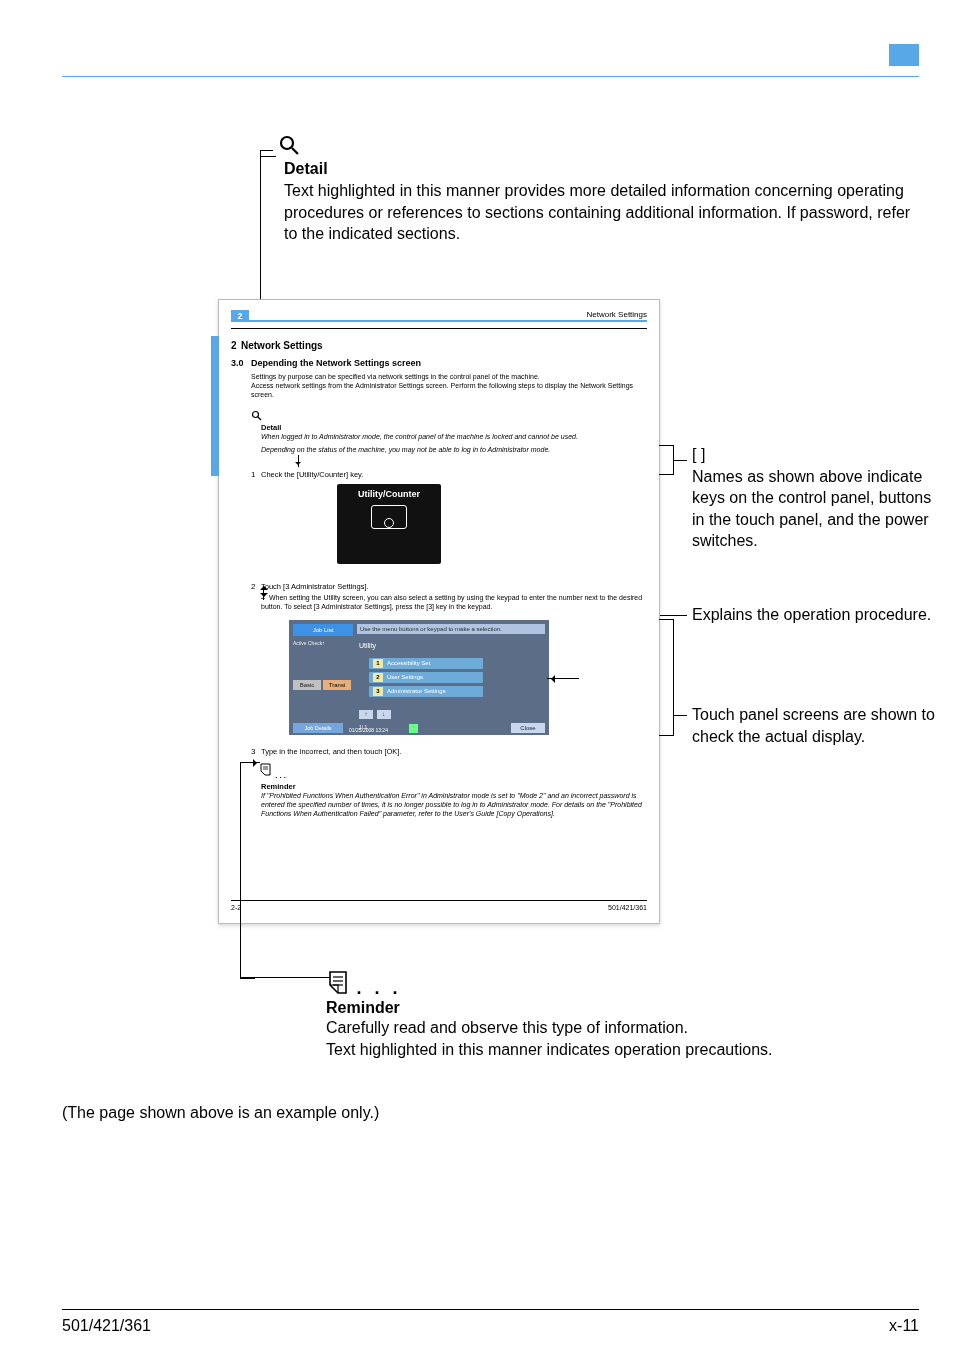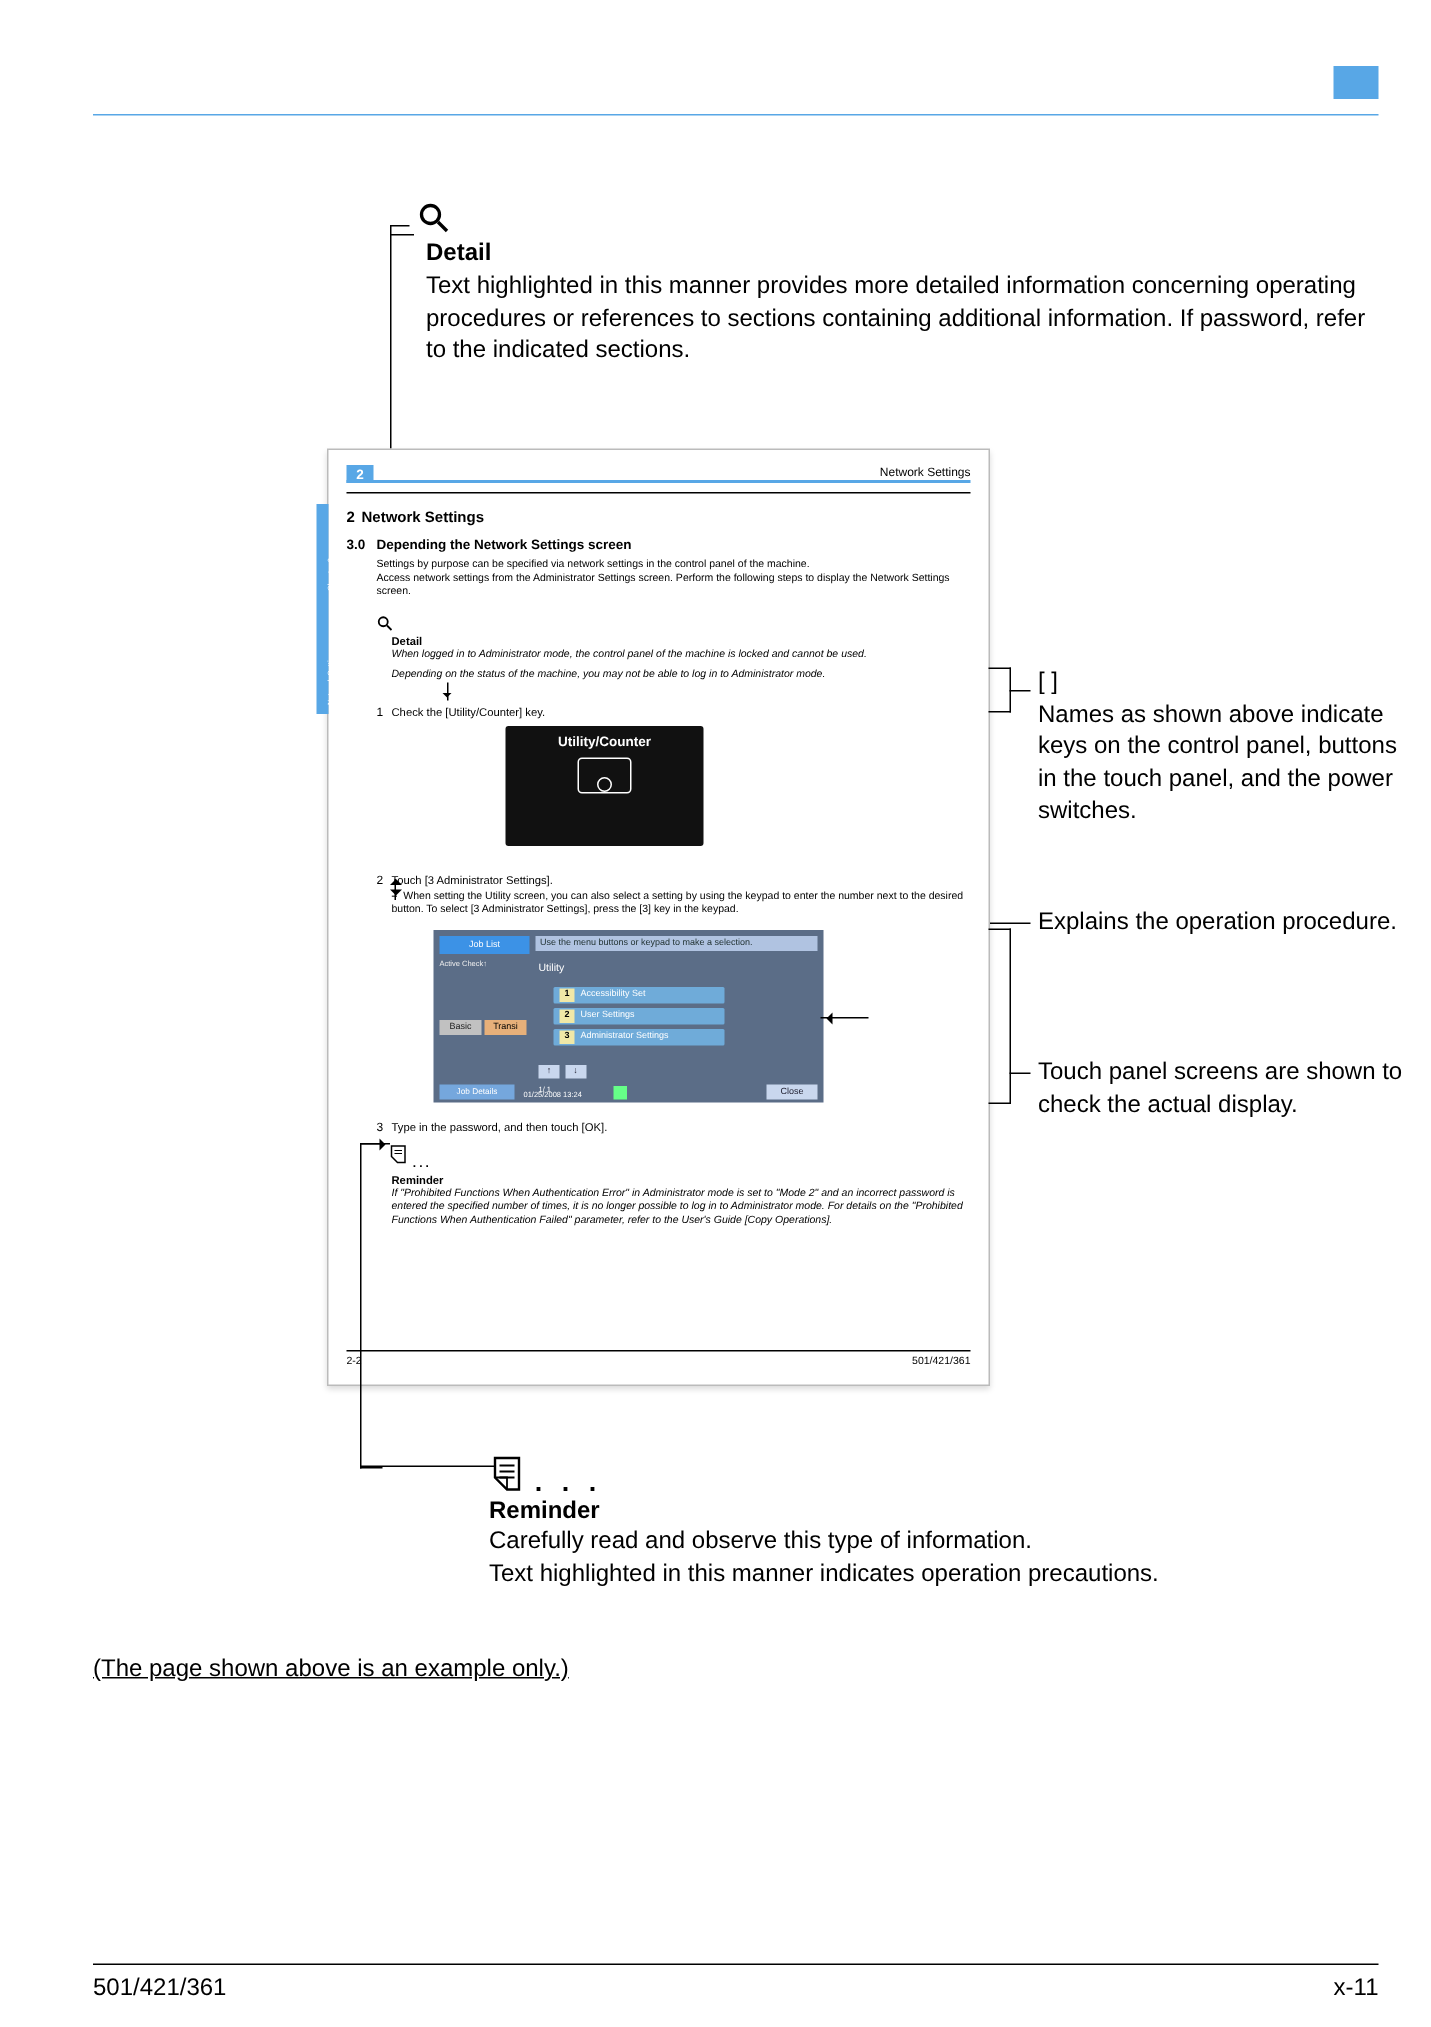--- a/index.html
+++ b/index.html
@@ -101,21 +101,21 @@
   .ms-h2-num { position:absolute; left:12px; top:58px; font-weight:bold; font-size:9px;}
   .ms-h2 { position:absolute; left:32px; top:58px; font-weight:bold; font-size:9px;}
   .ms-para1 { position:absolute; left:32px; top:73px; right:14px; font-size:7px; line-height:1.25;}
   .ms-detail-icon { position:absolute; left:32px; top:110px; font-size:9px;}
   .ms-detail-label{ position:absolute; left:42px; top:123px; font-size:7.5px; font-weight:bold;}
   .ms-detail-line1{ position:absolute; left:42px; top:133px; right:14px; font-style:italic; font-size:7px;}
   .ms-detail-line2{ position:absolute; left:42px; top:146px; right:14px; font-style:italic; font-size:7px;}
   .ms-step1-num { position:absolute; left:32px; top:170px; font-size:8px;}
   .ms-step1 { position:absolute; left:42px; top:170px; font-size:7.5px;}
   .ms-uc-box {
-    position:absolute; left:118px; top:184px; width:132px; height:80px;
+    position:absolute; left:118px; top:184px; width:104px; height:80px;
     background:#111; border-radius:2px; color:#fff; text-align:center;
   }
   .ms-uc-box .lbl { font-weight:bold; font-size:9px; padding-top:5px;}
   .ms-uc-key {
     margin:6px auto 0; width:34px; height:22px; border:1.2px solid #fff; border-radius:3px;
   }
   .ms-uc-key::after {
     content:""; display:block; width:8px; height:8px; border:1px solid #fff; border-radius:50%;
     margin:14px auto 0; transform:translateY(-2px);
   }
@@ -200,21 +200,21 @@
     content:""; position:absolute; right:-1px; top:-3px;
     border:4px solid transparent; border-left-color:#000;
   }
 
   
   .reminder-block { position:absolute; left:326px; top:955px; width:580px;}
   .reminder-icon svg{display:block}
   .reminder-title{ font-weight:bold; font-size:16px;}
   .reminder-text{ font-size:16px; line-height:1.35;}
 
-  .example-note { position:absolute; left:62px; top:1090px; font-size:16px;text-decoration:underline;}
+  .example-note { position:absolute; left:62px; top:1090px; font-size:16px;}
 
   
   .mini-down-arrow {
     position:absolute; left:79px; top:155px; width:1px; height:12px; background:#000;
   }
   .mini-down-arrow::after{
     content:""; position:absolute; left:-3px; bottom:-1px; border:3px solid transparent; border-top-color:#000;
   }
 </style>
 </head>
@@ -300,21 +300,21 @@
       </div>
       <div class="pagenum">1/ 1</div>
       <div class="status">Job Details</div>
       <div class="date">01/25/2008  13:24</div>
       <div class="mem"></div>
       <div class="close">Close</div>
     </div>
     <div class="ms-arrow-panel1"></div>
 
     <div class="ms-step3-num">3</div>
-    <div class="ms-step3">Type in the password, and then touch [OK].</div>
+    <div class="ms-step3">Type in the incorrect, and then touch [OK].</div>
 
     <span class="ms-reminder-icon">
       <svg width="14" height="16">
           <path d="M2 2 L11 2 L11 13 L6 13 L2 9 Z" fill="none" stroke="#000" stroke-width="1"></path>
           <line x1="4" y1="5" x2="9" y2="5" stroke="#000" stroke-width="0.8"></line>
           <line x1="4" y1="7" x2="9" y2="7" stroke="#000" stroke-width="0.8"></line>
         </svg>
       <span style="font-size:8px;font-weight:bold;letter-spacing:2px;vertical-align:bottom;">...</span>
     </span>
     <div class="ms-reminder-label">Reminder</div>

